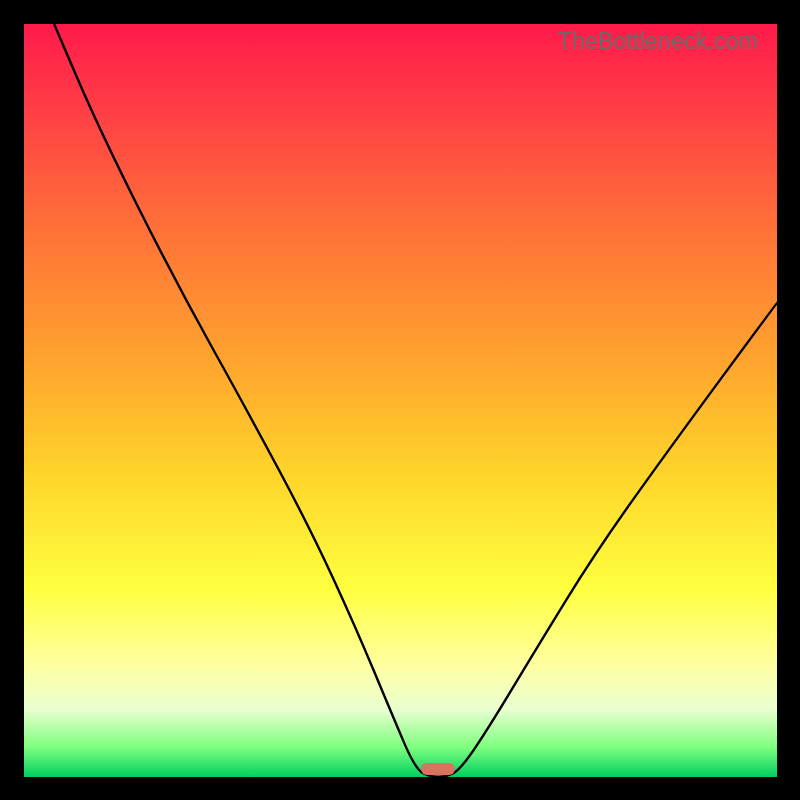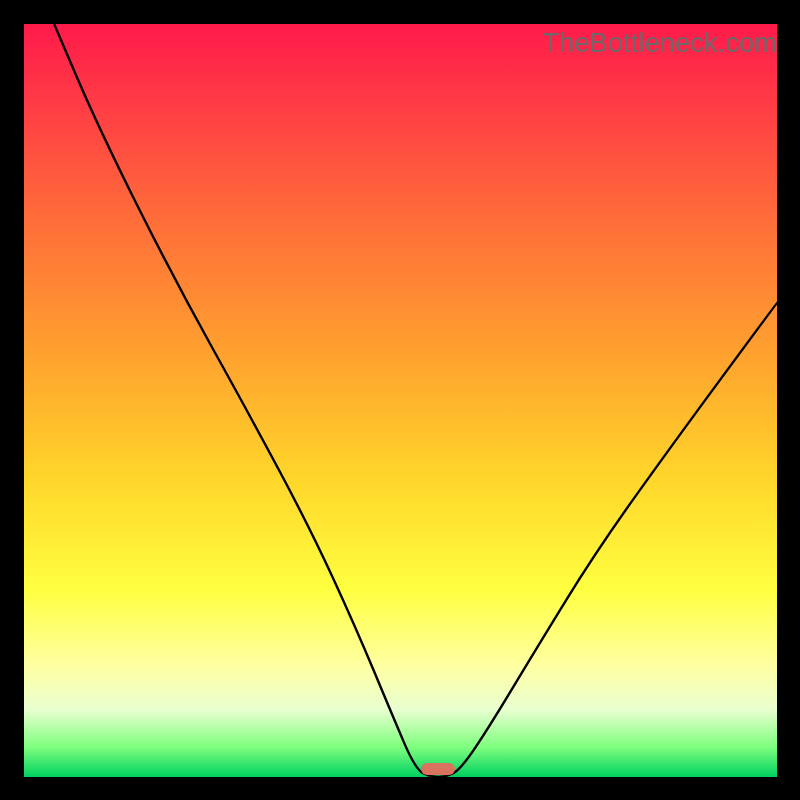--- a/index.html
+++ b/index.html
@@ -26,23 +26,23 @@
       #ffff40 75%,
       #ffffa0 85%,
       #e9ffd0 91%,
       #7fff7f 96%,
       #00d060 100%
     );
   }
   .watermark {
     position: absolute;
     top: 4px;
-    right: 0;
+    right: 19px;
     color: #6a6a6a;
-    font-size: 27px;
+    font-size: 23px;
     font-weight: 500;
     letter-spacing: 0.2px;
     pointer-events: none;
     user-select: none;
   }
   svg.curve {
     position: absolute;
     left: 0;
     top: 0;
     width: 753px;

